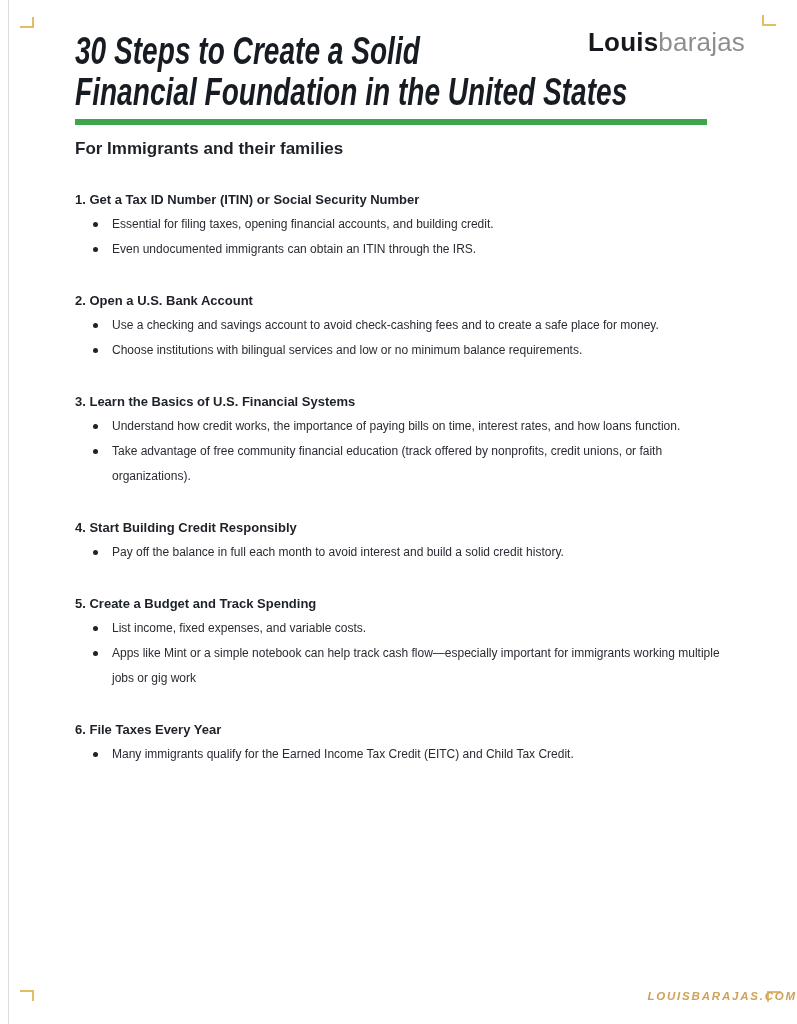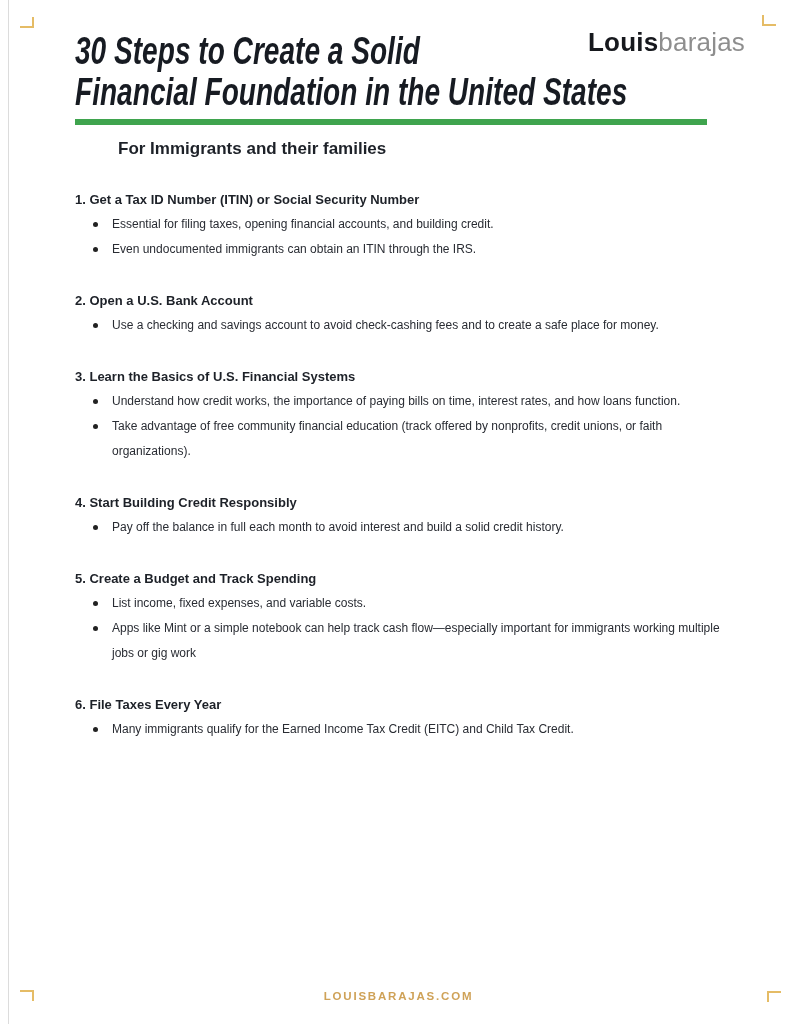--- a/index.html
+++ b/index.html
@@ -48,21 +48,20 @@
   .rule {
     width: 632px; height: 6px;
     background: #3fa44e;
     margin-top: 7px;
   }
 
   .subtitle {
     margin-top: 11px;
     font-size: 17px; font-weight: 700; line-height: 25px;
     color: #1d2128;
-    margin-left: 43px;
   }
 
   main { width: 645px; margin: 26px 0 0 75px; }
 
   section { margin-top: 26px; }
   section:first-child { margin-top: 0; }
 
   h2 {
     font-size: 13px; font-weight: 700; line-height: 25px;
     color: #1d2128;
@@ -76,21 +75,22 @@
     color: #292c33;
   }
   .dot {
     position: absolute; left: 18px; top: 10px;
     width: 5px; height: 5px; border-radius: 50%;
     background: #222222;
   }
 
   footer {
     position: absolute; left: 0; top: 986px; width: 100%;
-    text-align: center;
+    text-align: right;
+    font-style: italic;
   }
   footer a {
     font-size: 11.5px; font-weight: 700; letter-spacing: 1.8px;
     color: #cfa258; text-decoration: none;
   }
 </style>
 </head>
 <body>
 
 <div class="page">
@@ -121,20 +121,21 @@
       <ul>
         <li><span class="dot"></span><span>Essential for filing taxes, opening financial accounts, and building credit.</span></li>
         <li><span class="dot"></span><span>Even undocumented immigrants can obtain an ITIN through the IRS.</span></li>
       </ul>
     </section>
 
     <section>
       <h2>2. Open a U.S. Bank Account</h2>
       <ul>
         <li><span class="dot"></span><span>Use a checking and savings account to avoid check-cashing fees and to create a safe place for money.</span></li>
+        <li><span class="dot"></span><span>Choose institutions with bilingual services and low or no minimum balance requirements.</span></li>
       </ul>
     </section>
 
     <section>
       <h2>3. Learn the Basics of U.S. Financial Systems</h2>
       <ul>
         <li><span class="dot"></span><span>Understand how credit works, the importance of paying bills on time, interest rates, and how loans function.</span></li>
         <li><span class="dot"></span><span>Take advantage of free community financial education (track offered by nonprofits, credit unions, or faith organizations).</span></li>
       </ul>
     </section>

